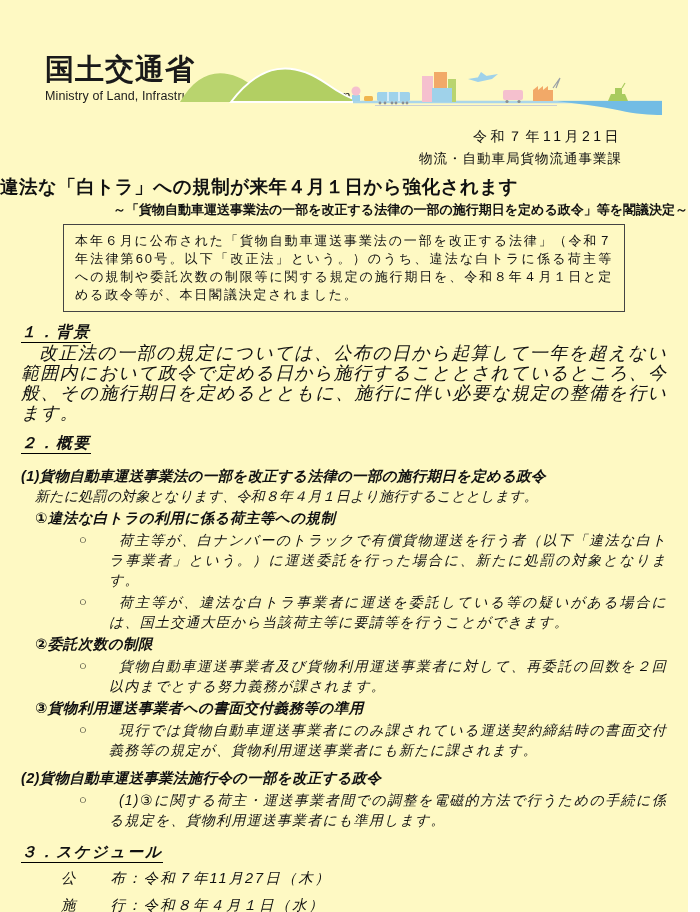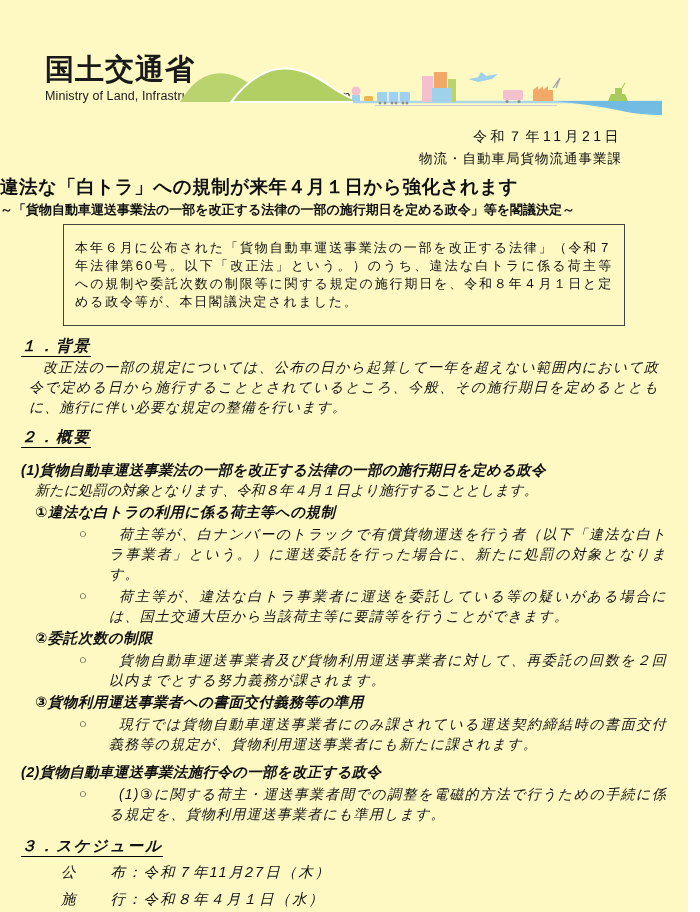--- a/index.html
+++ b/index.html
@@ -18,31 +18,31 @@
   .illustration { position: absolute; left: 165px; top: 48px; }
   .press-release { position: absolute; left: 512px; top: 52px; font-size: 21.5px; color: #57636e; letter-spacing: 0.5px; z-index: 2; }
 
   
   .meta { text-align: right; padding-right: 66px; margin-top: 4px; }
   .meta-date { font-size: 14px; letter-spacing: 3.5px; }
   .meta-dept { font-size: 13.5px; margin-top: 4px; letter-spacing: 1px; }
 
   
   .title { text-align: left; font-size: 18.5px; font-weight: bold; margin-top: 8px; letter-spacing: 0.5px; line-height: 22px; }
-  .subtitle { text-align: left; font-size: 13px; font-weight: bold; margin-top: 3px; letter-spacing: 0; line-height: 17px; }
+  .subtitle { text-align: right; font-size: 13px; font-weight: bold; margin-top: 3px; letter-spacing: 0; line-height: 17px; }
 
   
-  .summary-box { margin: 6px 63px 0; border: 1.5px solid #444; padding: 14px 11px; }
+  .summary-box { margin: 6px 63px 0; border: 1.5px solid #444; padding: 7px 11px; }
   .summary-box p { margin: 0; font-size: 13px; line-height: 18px; letter-spacing: 1.8px; text-align: justify; }
 
   
   .content { padding: 0 21px; font-style: italic; }
   .sec-head { font-size: 15.5px; font-weight: bold; margin-top: 10px; letter-spacing: 2px; line-height: 19px; }
   .sec-head .u { border-bottom: 1.5px solid #000; padding-bottom: 1.5px; }
-  .body { font-size: 14px; line-height: 20px; letter-spacing: 1px; text-align: justify; margin: 2px 8px 0; }
+  .body { font-size: 18px; line-height: 20px; letter-spacing: 1px; text-align: justify; margin: 2px 0 0; }
   .indent { text-indent: 1em; }
   .sub-head { font-size: 14.5px; font-weight: bold; margin-top: 14px; letter-spacing: 0.3px; line-height: 20px; }
   .intro { font-size: 14px; margin: 0 0 0 14px; letter-spacing: 0.2px; line-height: 20px; }
   .item-head { font-size: 14.5px; font-weight: bold; margin: 2px 0 0 14px; letter-spacing: 0.5px; line-height: 20px; }
   .bullet { position: relative; margin: 2px 0 0 88px; }
   .bullet .marker { position: absolute; left: -30px; top: 0; font-size: 13px; line-height: 20px; }
   .btext { margin: 0; font-size: 14px; line-height: 20px; letter-spacing: 1.2px; text-align: justify; text-indent: 10px; }
   .mt8 { margin-top: 8px; }
   .mt12 { margin-top: 12px; }
   .sched-row { font-size: 14.5px; line-height: 27px; margin-left: 40px; letter-spacing: 2px; }

